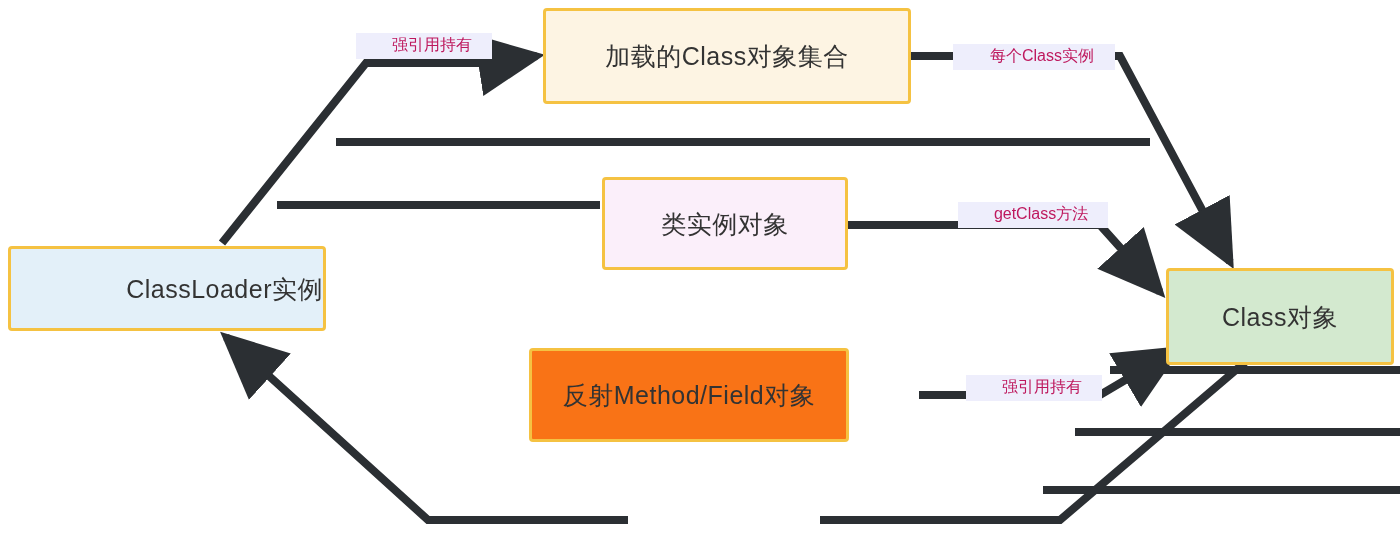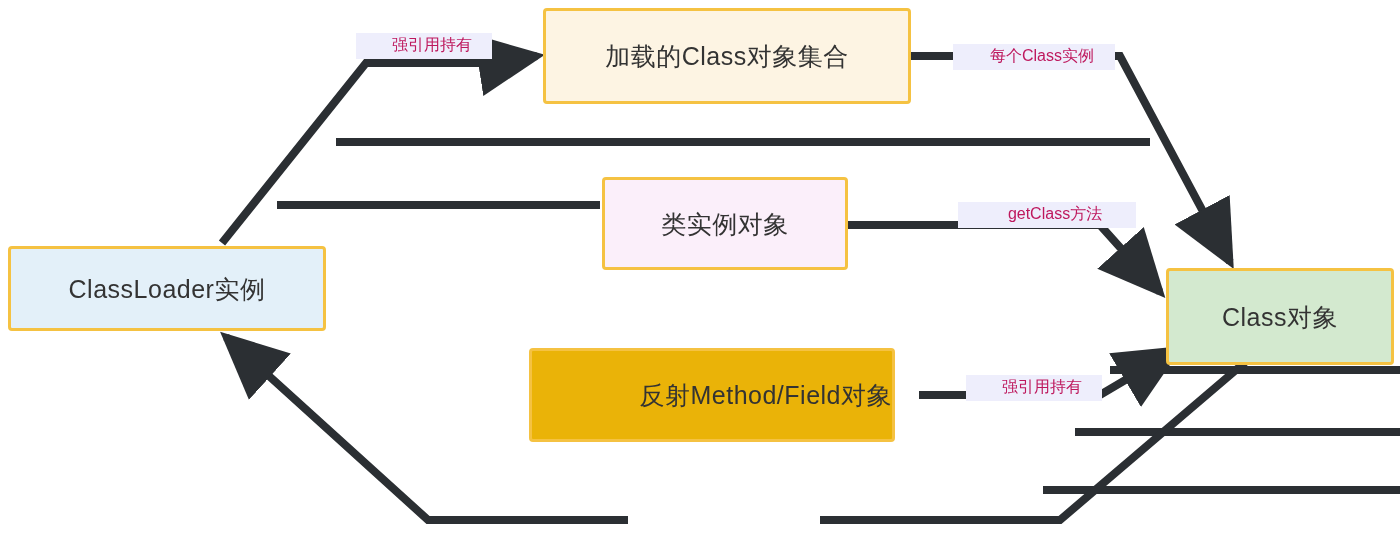--- a/index.html
+++ b/index.html
@@ -85,49 +85,49 @@
 
       <path d="M 1110,370 L 1400,370"></path>
       <path d="M 1075,432 L 1400,432"></path>
       <path d="M 1043,490 L 1400,490"></path>
 
       <path d="M 1250,358 L 1060,520 L 820,520"></path>
       <path d="M 628,520 L 428,520 L 226,337" marker-end="url(#arrow)"></path>
     </g>
   </svg>
 
-  <div class="node" style="left:8px; top:246px; width:318px; height:85px; background:#e3f0f9;">
+  <div class="node" style="left:8px; top:246px; width:318px; height:85px; background:#e3f0f9;justify-content:flex-end;">
     <span class="node-label">ClassLoader实例</span>
   </div>
 
   <div class="node" style="left:543px; top:8px; width:368px; height:96px; background:#fdf4e3;">
     <span class="node-label">加载的Class对象集合</span>
   </div>
 
   <div class="node" style="left:602px; top:177px; width:246px; height:93px; background:#fbeffa;align-items:center;">
     <span class="node-label">类实例对象</span>
   </div>
 
-  <div class="node" style="left:529px; top:348px; width:366px; height:94px; background:#eab308;justify-content:flex-end;">
+  <div class="node" style="left:529px; top:348px; width:320px; height:94px; background:#f97316;">
     <span class="node-label">反射Method/Field对象</span>
   </div>
 
   <div class="node" style="left:1166px; top:268px; width:228px; height:97px; background:#d3e9cf;">
     <span class="node-label">Class对象</span>
   </div>
 
   <div class="edge-label" style="left:356px; top:33px; width:136px;">
     <span>强引用持有</span>
   </div>
 
   <div class="edge-label" style="left:953px; top:44px; width:162px;">
     <span>每个Class实例</span>
   </div>
 
-  <div class="edge-label" style="left:958px; top:202px; width:178px;">
+  <div class="edge-label" style="left:958px; top:202px; width:150px;">
     <span>getClass方法</span>
   </div>
 
   <div class="edge-label" style="left:966px; top:375px; width:136px;">
     <span>强引用持有</span>
   </div>
 
 
 </div>
 

